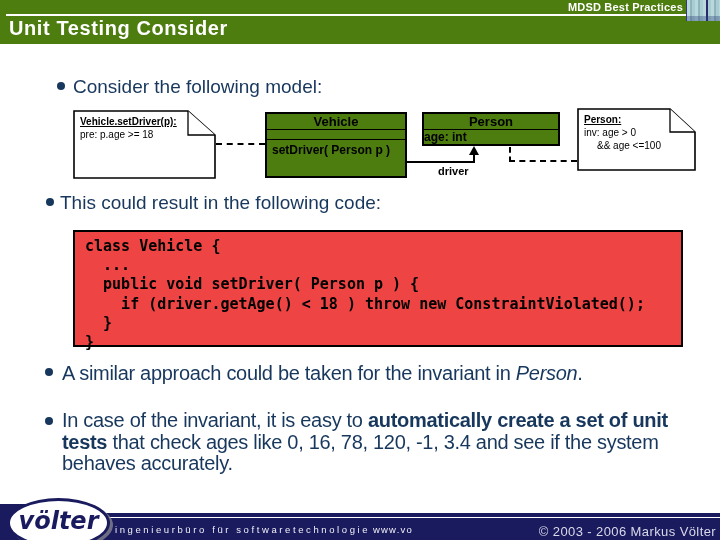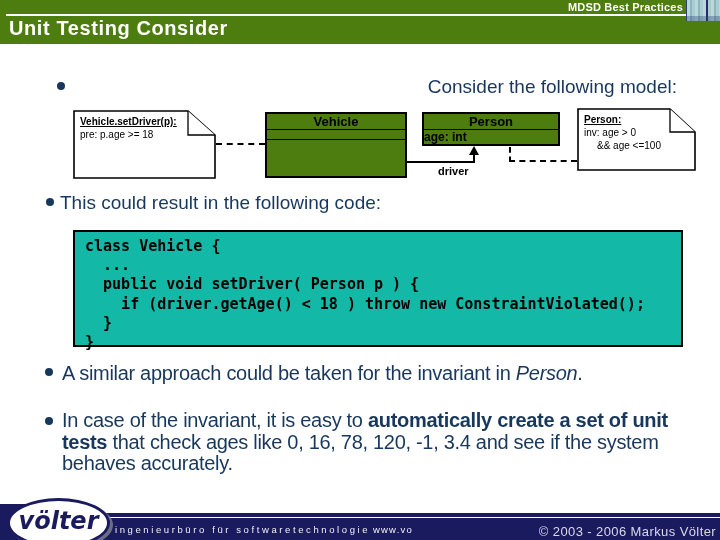--- a/index.html
+++ b/index.html
@@ -20,33 +20,33 @@
     border-left: 1px solid #3a3a7a;
   }
   .corner-img .tile-gap { position: absolute; left: 19px; top: 0; width: 2px; height: 100%; background: #2a2a6a; }
   .corner-img .tile-shade { position: absolute; left: 0; bottom: 0; width: 100%; height: 5px; background: rgba(40,60,120,0.35); }
 
   
   .bullet { position: absolute; color: #17375d; }
   .bullet .dot { position: absolute; left: 0; top: 6px; width: 8px; height: 8px; border-radius: 50%; background: #17375d; }
   .bullet .btxt { display: block; }
   #bullet1 { left: 57px; top: 76px; width: 620px; font-size: 19px; }
-  #bullet1 .btxt { padding-left: 16px; text-align: right; }
+  #bullet1 .btxt { padding-left: 16px; }
   #bullet2 { left: 46px; top: 192px; width: 620px; font-size: 19px; }
   #bullet2 .btxt { padding-left: 14px; }
   #bullet3 { left: 45px; top: 362px; width: 665px; font-size: 20px; letter-spacing: -0.3px; }
   #bullet3 .btxt { padding-left: 17px; }
   #bullet4 { left: 45px; top: 410px; width: 660px; font-size: 20px; line-height: 21.5px; letter-spacing: -0.3px; }
   #bullet4 .btxt { padding-left: 17px; }
   #bullet4 .dot { top: 7px; }
 
   
   .code-box {
     position: absolute; left: 73px; top: 230px; width: 610px; height: 117px;
-    background: #14b8a6; border: 2px solid #000000;
+    background: #ef4444; border: 2px solid #000000;
     padding: 5px 0 0 10px;
   }
   .code-box pre {
     font-family: "DejaVu Sans Mono", "Liberation Mono", monospace;
     font-size: 15px; font-weight: bold; line-height: 19.2px; color: #000000;
     white-space: pre;
   }
 
   
   .uml-note { position: absolute; }
@@ -114,20 +114,21 @@
         <div class="note-title">Vehicle.setDriver(p):</div>
         <div>pre: p.age &gt;= 18</div>
       </div>
     </div>
 
     <div class="dash-h" style="left:216px; top:143px; width:49px;"></div>
 
     <div class="uml-class" style="left:265px; top:112px; width:142px; height:66px;">
       <div class="cls-title">Vehicle</div>
       <div class="cls-attr-empty"></div>
+      <div class="cls-ops">setDriver( Person p )</div>
     </div>
 
     <div class="uml-class" style="left:422px; top:112px; width:138px; height:34px;">
       <div class="cls-title">Person</div>
       <div class="cls-attr">age: int</div>
     </div>
 
     <div class="line-h" style="left:407px; top:161px; width:68px;"></div>
     <div class="line-v" style="left:473px; top:152px; height:11px;"></div>
     <div class="arrow-up" style="left:469px; top:146px;"></div>

